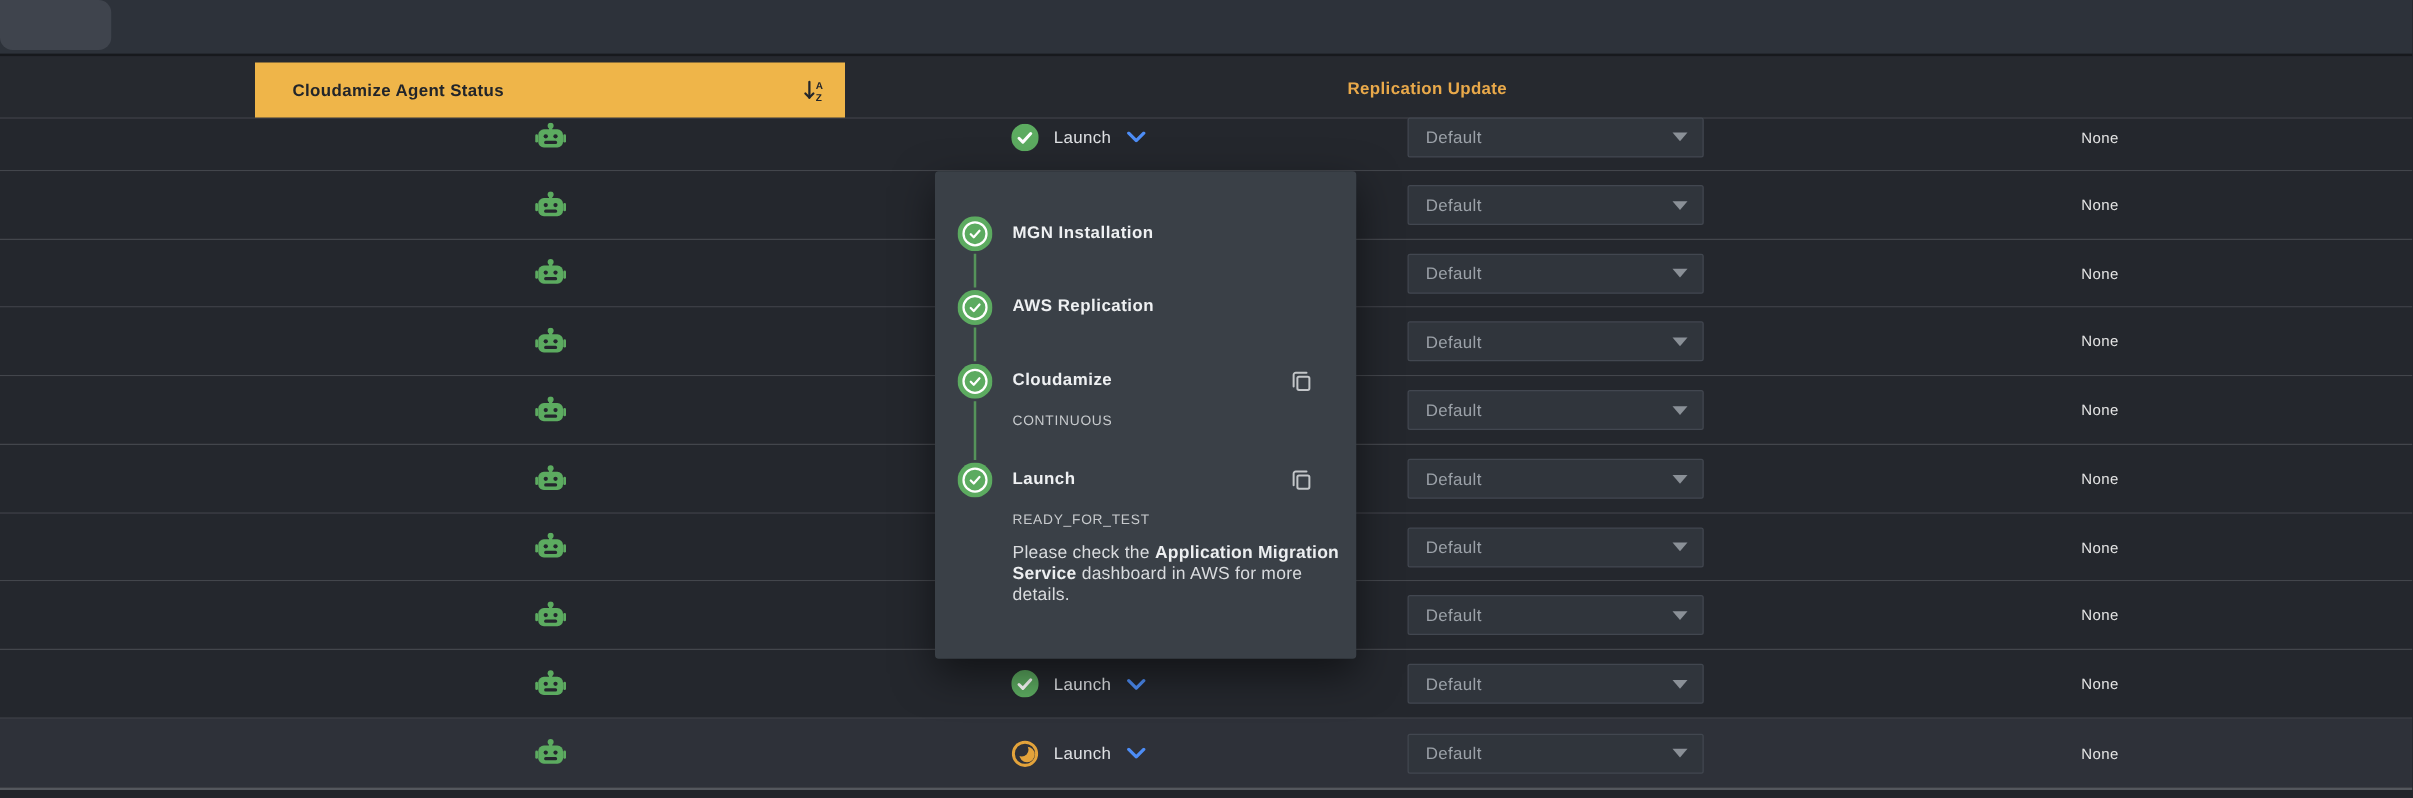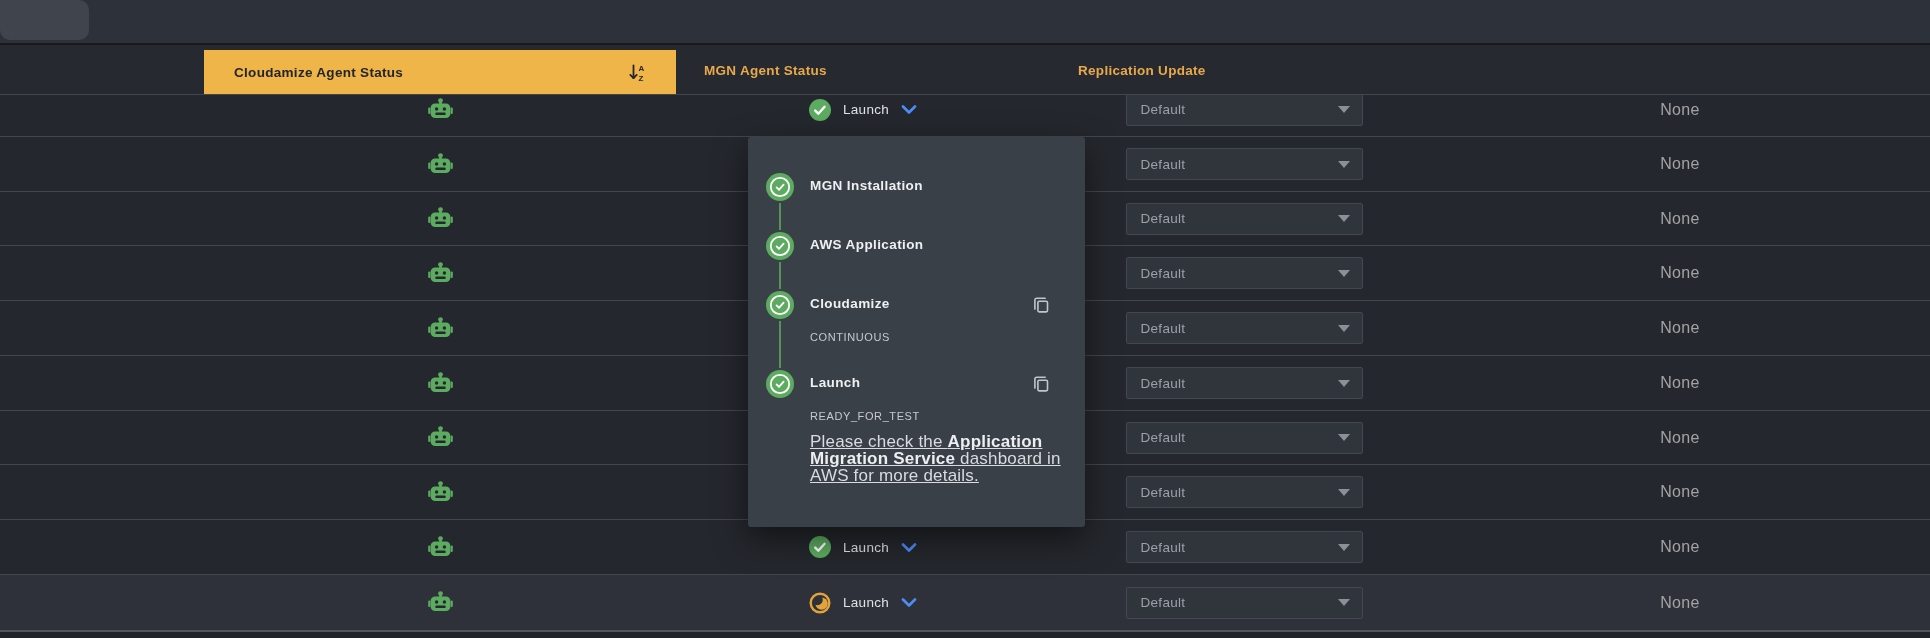--- a/index.html
+++ b/index.html
@@ -17,50 +17,50 @@
   .update-caret{width:0;height:0;border-left:6px solid transparent;border-right:6px solid transparent;border-top:7px solid #e9a94a;}
   .sep{position:absolute;top:43px;left:0;width:1930px;height:2px;background:#17191d;}
   
   .header-band{position:absolute;top:45px;left:0;width:1930px;height:50px;background:#26292f;border-bottom:1px solid #43464c;box-sizing:border-box;}
   .h-label{position:absolute;top:0;height:50px;display:flex;align-items:center;
     color:#e9a94a;font-weight:700;font-size:13.5px;letter-spacing:.3px;white-space:nowrap;cursor:pointer;}
   .h-mgn{left:704px;}
   .h-subnet{left:1078px;}
   .h-args{left:1461px;}
   .tab-active{position:absolute;left:204px;bottom:0;width:472px;height:44px;background:#efb549;
-    display:flex;align-items:center;box-sizing:border-box;padding:0 28px 0 30px;
+    display:flex;align-items:center;box-sizing:border-box;padding:0 14px 0 30px;
     color:#22252a;font-weight:700;font-size:13.5px;letter-spacing:.3px;cursor:pointer;}
   .sort-icon{margin-left:auto;display:flex;align-items:center;}
   
   .rows{position:absolute;top:95px;left:0;width:1930px;}
   .row{display:grid;grid-template-columns:204px 472px 374px 380px 500px;align-items:center;
     background:#24272d;border-bottom:1px solid #43464c;box-sizing:border-box;}
   .row-last{background:#2e3139;border-bottom:none;}
   .row-first > *{transform:translateY(-6px);}
   .cell-agent{grid-column:2;justify-self:center;display:flex;align-items:center;}
   .cell-mgn{grid-column:3;justify-self:center;display:flex;align-items:center;gap:12px;cursor:pointer;}
   .mgn-label{color:#dfe1e4;font-size:13.5px;letter-spacing:.3px;}
   .cell-subnet{grid-column:4;justify-self:center;margin-left:8px;}
   .dropdown{width:237px;height:32px;box-sizing:border-box;background:#30353c;border:1px solid #424750;border-radius:2px;
     display:flex;align-items:center;padding:0 12px 0 14px;cursor:pointer;}
   .dropdown-value{color:#9ba1a8;font-size:13.5px;letter-spacing:.3px;}
   .dropdown-caret{margin-left:auto;width:0;height:0;border-left:6px solid transparent;border-right:6px solid transparent;border-top:7px solid #8a9097;}
-  .cell-args{grid-column:5;justify-self:center;color:#a3a3a3;font-size:16px;letter-spacing:.3px;}
+  .cell-args{grid-column:5;justify-self:center;color:#e5e5e5;font-size:12px;letter-spacing:.3px;}
   
   .bottom-strip{position:absolute;top:630px;left:0;width:1930px;height:8px;background:#212429;
     border-top:2px solid #54575d;box-sizing:border-box;}
   
   .popover{position:absolute;left:748px;top:137px;width:337px;height:390px;background:#3a4047;border-radius:3px;
     box-shadow:0 12px 32px rgba(0,0,0,.5);z-index:5;}
   .step-circle{position:absolute;left:18px;width:28px;height:28px;}
   .step-title{position:absolute;left:62px;font-size:13.5px;font-weight:700;color:#eef0f2;letter-spacing:.4px;white-space:nowrap;}
   .step-status{position:absolute;left:62px;font-size:11px;color:#c7cacd;letter-spacing:.6px;white-space:nowrap;}
   .connector{position:absolute;left:30.75px;width:2.5px;background:#55935a;}
   .copy-btn{position:absolute;left:283px;width:20px;height:20px;display:flex;align-items:center;justify-content:center;cursor:pointer;}
-  .note{position:absolute;left:62px;top:296px;width:272px;font-size:17px;line-height:17px;color:#d9dbde;letter-spacing:.2px;text-decoration:underline;}
+  .note{position:absolute;left:62px;top:296px;width:272px;font-size:14px;line-height:17px;color:#d9dbde;letter-spacing:.2px;}
   .note b{color:#eceef0;}
 </style>
 </head>
 <body>
 
 <div class="topbar">
   <div class="topbar-tab"></div>
   <div class="update">
     <span>Update</span>
     <span class="update-caret"></span>
@@ -76,21 +76,20 @@
         <g stroke="#23262b" stroke-width="1.8" fill="none" stroke-linecap="round" stroke-linejoin="round">
           <path d="M5.5 2.5v12.5"></path>
             <path d="M5.5 15l-3.2-3.2"></path>
             <path d="M5.5 15l3.2-3.2"></path>
         </g>
         <text x="10.5" y="8" font-size="8" font-weight="bold" fill="#23262b">A</text>
         <text x="10.5" y="17.5" font-size="8" font-weight="bold" fill="#23262b">Z</text>
       </svg>
     </span>
   </div>
-  <span class="h-label h-mgn">MGN Agent Status</span>
   <span class="h-label h-subnet">Replication Update</span>
 </div>
 
 <div class="rows">
     <div class="row row-first" style="height: 42px;">
       <div class="cell-agent">
         <svg width="25" height="23" viewBox="0 0 25 23" fill="#5cab60">
           <circle cx="12.5" cy="2.6" r="2.4"></circle>
           <rect x="11.2" y="3.4" width="2.6" height="3.2"></rect>
           <rect x="2.6" y="5.4" width="19.8" height="14.6" rx="4.5"></rect>
@@ -358,21 +357,21 @@
           <circle cx="14" cy="14" r="14" fill="#5cab60"></circle>
           <circle cx="14" cy="14" r="9.2" fill="none" stroke="#fff" stroke-width="1.8"></circle>
           <path d="M10.6 14.4l2.4 2.4 4.6-5.2" stroke="#fff" stroke-width="1.8" fill="none" stroke-linecap="round" stroke-linejoin="round"></path>
         </svg></div>
       <div class="step-title" style="top: 41px;">MGN Installation</div>
       <div class="step-circle" style="top: 95px;"><svg width="28" height="28" viewBox="0 0 28 28">
           <circle cx="14" cy="14" r="14" fill="#5cab60"></circle>
           <circle cx="14" cy="14" r="9.2" fill="none" stroke="#fff" stroke-width="1.8"></circle>
           <path d="M10.6 14.4l2.4 2.4 4.6-5.2" stroke="#fff" stroke-width="1.8" fill="none" stroke-linecap="round" stroke-linejoin="round"></path>
         </svg></div>
-      <div class="step-title" style="top: 100px;">AWS Application</div>
+      <div class="step-title" style="top: 100px;">AWS Replication</div>
       <div class="step-circle" style="top: 154px;"><svg width="28" height="28" viewBox="0 0 28 28">
           <circle cx="14" cy="14" r="14" fill="#5cab60"></circle>
           <circle cx="14" cy="14" r="9.2" fill="none" stroke="#fff" stroke-width="1.8"></circle>
           <path d="M10.6 14.4l2.4 2.4 4.6-5.2" stroke="#fff" stroke-width="1.8" fill="none" stroke-linecap="round" stroke-linejoin="round"></path>
         </svg></div>
       <div class="step-title" style="top: 159px;">Cloudamize</div>
       <div class="step-status" style="top: 194px;">CONTINUOUS</div>
       <div class="copy-btn" style="top: 158px;">
         <svg width="17" height="18" viewBox="0 0 17 18" fill="none" stroke="#c3c6c9" stroke-width="1.6" stroke-linecap="round">
           <rect x="4.9" y="5.3" width="9.6" height="10.6" rx="1.3"></rect>

